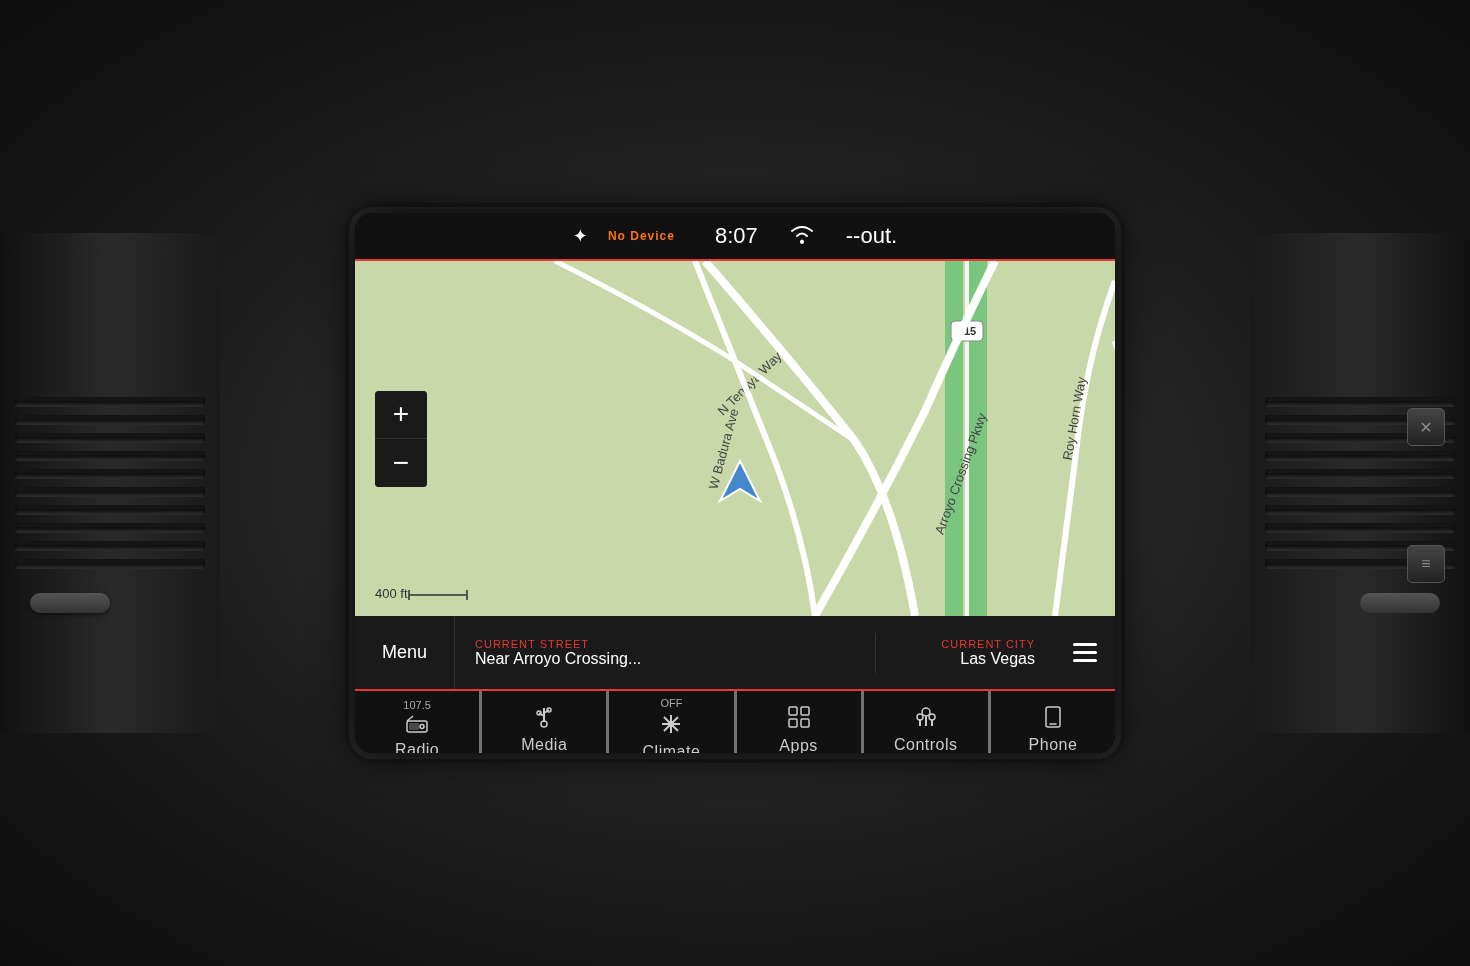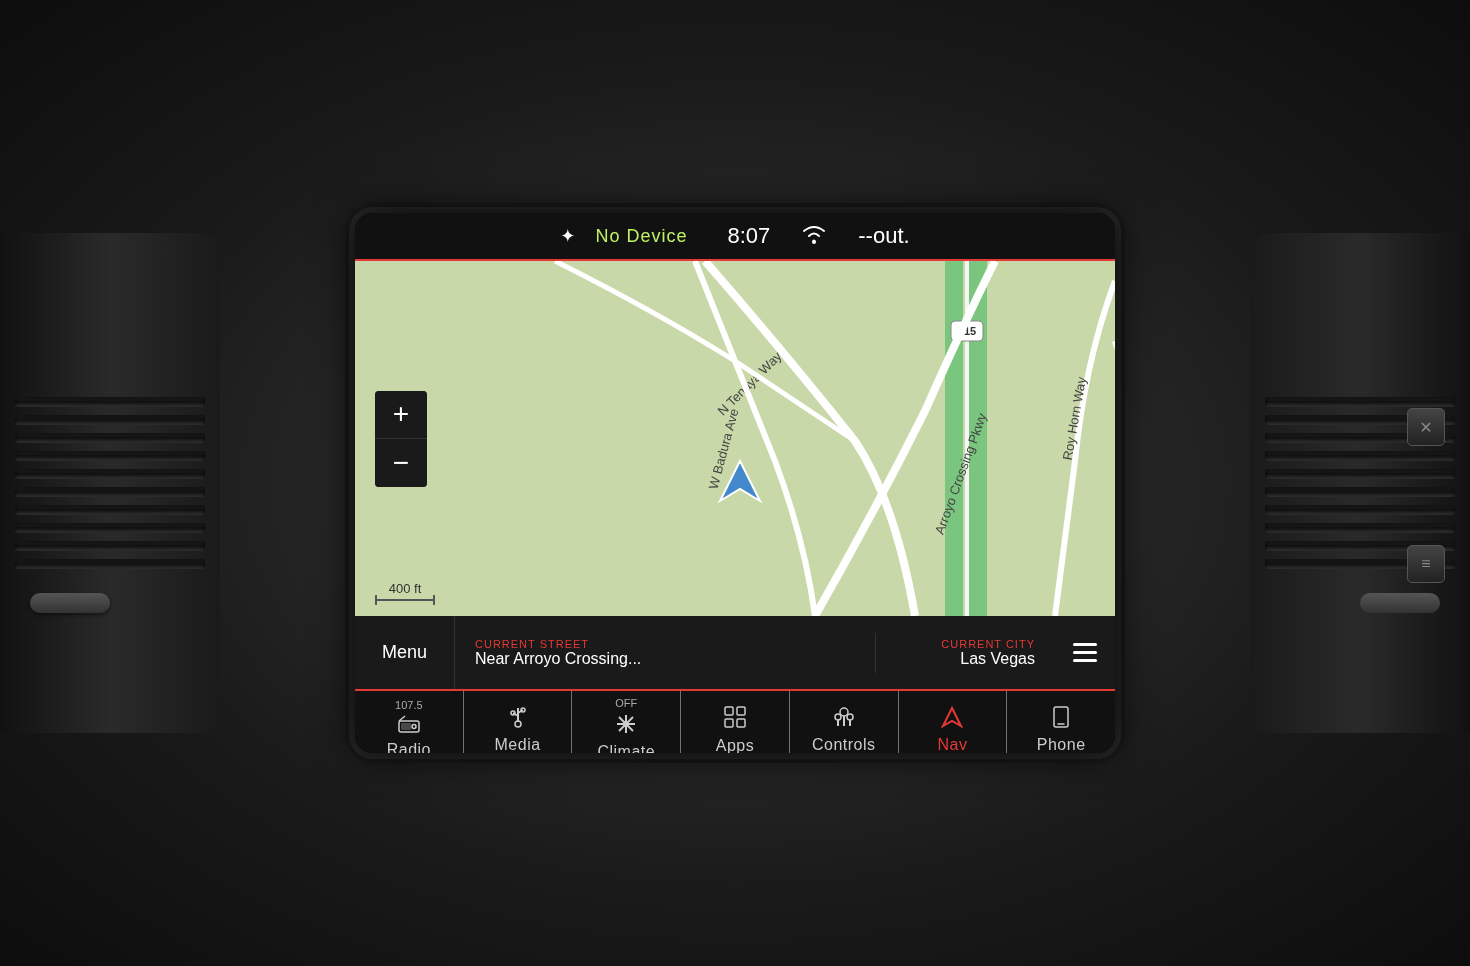--- a/index.html
+++ b/index.html
@@ -131,23 +131,23 @@
       padding: 0 20px;
       border-bottom: 2px solid #e53935;
     }
 
     .status-usb {
       color: #fff;
       font-size: 18px;
     }
 
     .status-no-device {
-      color: #bef264;
-      font-size: 18px;
-      font-weight: 400;
+      color: #f97316;
+      font-size: 12px;
+      font-weight: 700;
       letter-spacing: 1px;
     }
 
     .status-time {
       color: #fff;
       font-size: 22px;
       font-weight: 500;
       margin-left: 20px;
     }
 
@@ -206,21 +206,21 @@
       border-bottom: 1px solid #333;
     }
 
     .zoom-scale {
       position: absolute;
       left: 20px;
       bottom: 15px;
       color: #333;
       font-size: 13px;
       display: flex;
-      flex-direction: column;
+      flex-direction: row;
       align-items: center;
     }
 
     .scale-bar {
       width: 60px;
       height: 2px;
       background: #555;
       margin-top: 3px;
       position: relative;
     }
@@ -329,21 +329,21 @@
     .nav-item {
       flex: 1;
       height: 100%;
       display: flex;
       flex-direction: column;
       align-items: center;
       justify-content: center;
       gap: 4px;
       cursor: pointer;
       color: #ccc;
-      border-right: 1px solid #737373;
+      border-right: 3px solid #737373;
     }
 
     .nav-item:last-child {
       border-right: none;
     }
 
     .nav-item.active {
       color: #e53935;
     }
 
@@ -555,29 +555,20 @@
             <line x1="12" y1="10" x2="12" y2="20" stroke="#ccc" stroke-width="2"></line>
             <line x1="6" y1="14" x2="6" y2="20" stroke="#ccc" stroke-width="2"></line>
             <circle cx="6" cy="11" r="3" stroke="#ccc" stroke-width="1.5"></circle>
             <line x1="18" y1="14" x2="18" y2="20" stroke="#ccc" stroke-width="2"></line>
             <circle cx="18" cy="11" r="3" stroke="#ccc" stroke-width="1.5"></circle>
           </svg>
         </span>
         <span class="nav-item-label">Controls</span>
       </div>
 
-      <div class="nav-item active" style="position:relative;">
-        <span class="nav-item-icon">
-          <svg width="22" height="22" viewBox="0 0 22 22" fill="none">
-            <polygon points="11,2 20,20 11,15 2,20" stroke="#e53935" stroke-width="2" fill="none"></polygon>
-          </svg>
-        </span>
-        <span class="nav-item-label" style="color:#e53935;">Nav</span>
-        <div class="nav-glow"></div>
-      </div>
 
       <div class="nav-item">
         <span class="nav-item-icon">
           <svg width="18" height="22" viewBox="0 0 18 22" fill="none">
             <rect x="2" y="1" width="14" height="20" rx="2" stroke="#ccc" stroke-width="1.5"></rect>
             <line x1="6" y1="18" x2="12" y2="18" stroke="#ccc" stroke-width="1.5" stroke-linecap="round"></line>
           </svg>
         </span>
         <span class="nav-item-label">Phone</span>
       </div>

